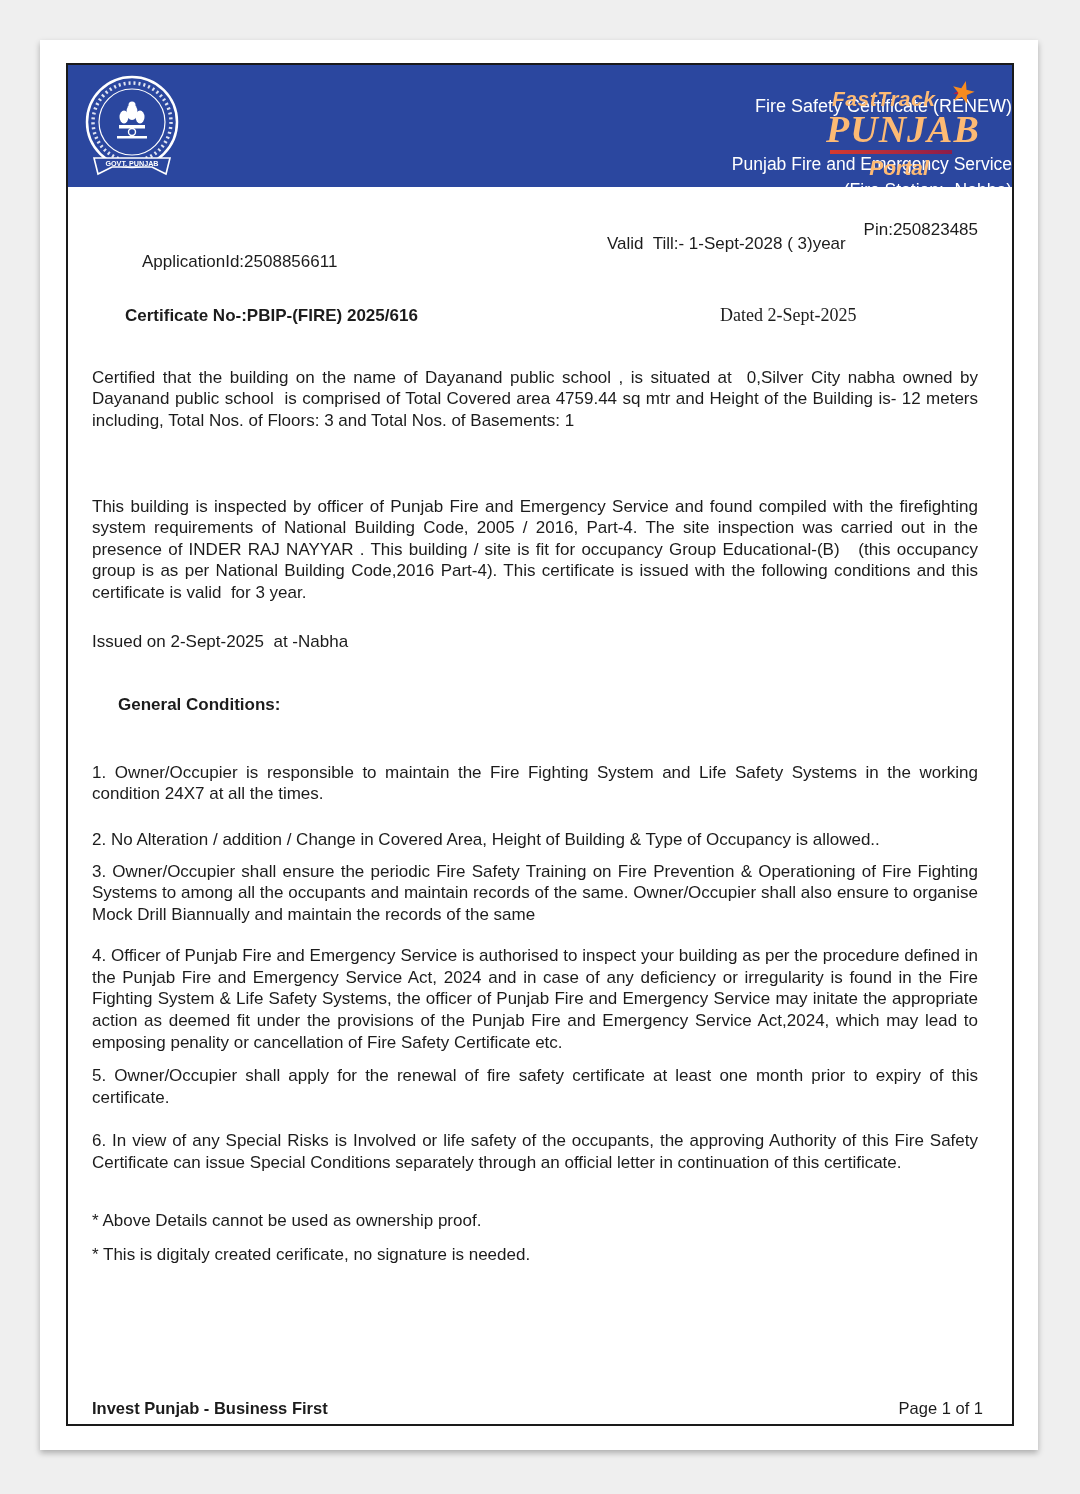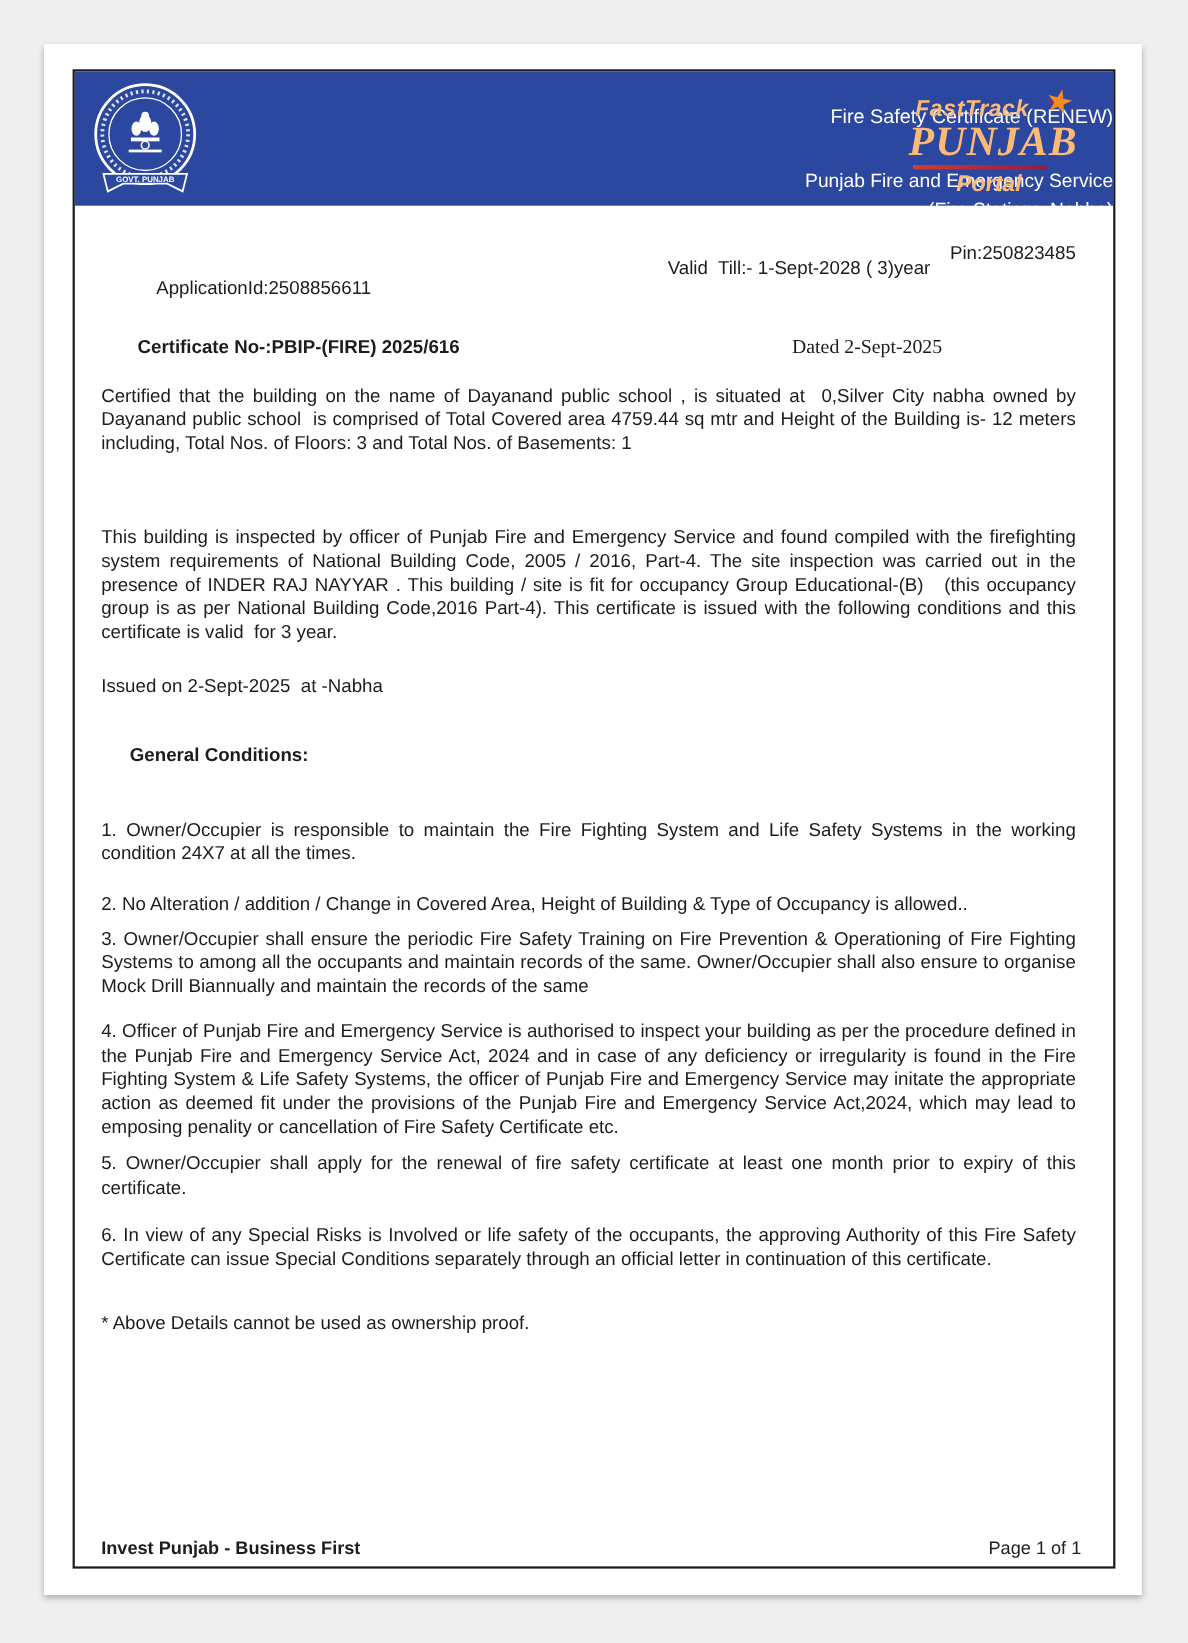--- a/index.html
+++ b/index.html
@@ -74,21 +74,21 @@
   .row-pin .pin { margin-left: 50px; }
   .row-pin .valid { position: absolute; left: 515px; top: 14px; }
   .row-app   { margin-top: 10px; margin-left: 50px; }
   .row-cert  { margin-top: 33px; }
   .row-cert .certno { margin-left: 33px; font-weight: bold; }
   .row-cert .dated {
     position: absolute; left: 628px; top: 0;
     font-family: "Liberation Serif", serif; font-size: 18px;
   }
   p.body-par { text-align: justify; white-space: pre-wrap; }
-  .par-intro   { margin-top: 22px; }
+  .par-intro   { margin-top: 40px; }
   .par-inspect { margin-top: 64px; }
   .issued      { margin-top: 27px; white-space: pre-wrap; }
   .gc-heading  { margin-top: 42px; margin-left: 26px; font-weight: bold; }
   .cond-1 { margin-top: 46px; }
   .cond-2 { margin-top: 24px; }
   .cond-3 { margin-top: 10px; }
   .cond-4 { margin-top: 20px; }
   .cond-5 { margin-top: 12px; }
   .cond-6 { margin-top: 22px; }
   .note-1 { margin-top: 36px; }
@@ -171,20 +171,21 @@
       <div class="gc-heading">General Conditions:</div>
 
       <p class="body-par cond-1">1. Owner/Occupier is responsible to maintain the Fire Fighting System and Life Safety Systems in the working condition 24X7 at all the times.</p>
       <p class="body-par cond-2">2. No Alteration / addition / Change in Covered Area, Height of Building &amp; Type of Occupancy is allowed..</p>
       <p class="body-par cond-3">3. Owner/Occupier shall ensure the periodic Fire Safety Training on Fire Prevention &amp; Operationing of Fire Fighting Systems to among all the occupants and maintain records of the same. Owner/Occupier shall also ensure to organise Mock Drill Biannually and maintain the records of the same</p>
       <p class="body-par cond-4">4. Officer of Punjab Fire and Emergency Service is authorised to inspect your building as per the procedure defined in the Punjab Fire and Emergency Service Act, 2024 and in case of any deficiency or irregularity is found in the Fire Fighting System &amp; Life Safety Systems, the officer of Punjab Fire and Emergency Service may initate the appropriate action as deemed fit under the provisions of the Punjab Fire and Emergency Service Act,2024, which may lead to emposing penality or cancellation of Fire Safety Certificate etc.</p>
       <p class="body-par cond-5">5. Owner/Occupier shall apply for the renewal of fire safety certificate at least one month prior to expiry of this certificate.</p>
       <p class="body-par cond-6">6. In view of any Special Risks is Involved or life safety of the occupants, the approving Authority of this Fire Safety Certificate can issue Special Conditions separately through an official letter in continuation of this certificate.</p>
 
       <p class="note-1">* Above Details cannot be used as ownership proof.</p>
+      <p class="note-2">* This is digitaly created cerificate, no signature is needed.</p>
     </div>
 
     <div class="spacer"></div>
 
     <div class="footer">
       <span class="left">Invest Punjab - Business First</span>
       <span class="right">Page 1 of 1</span>
     </div>
 
   </div>

